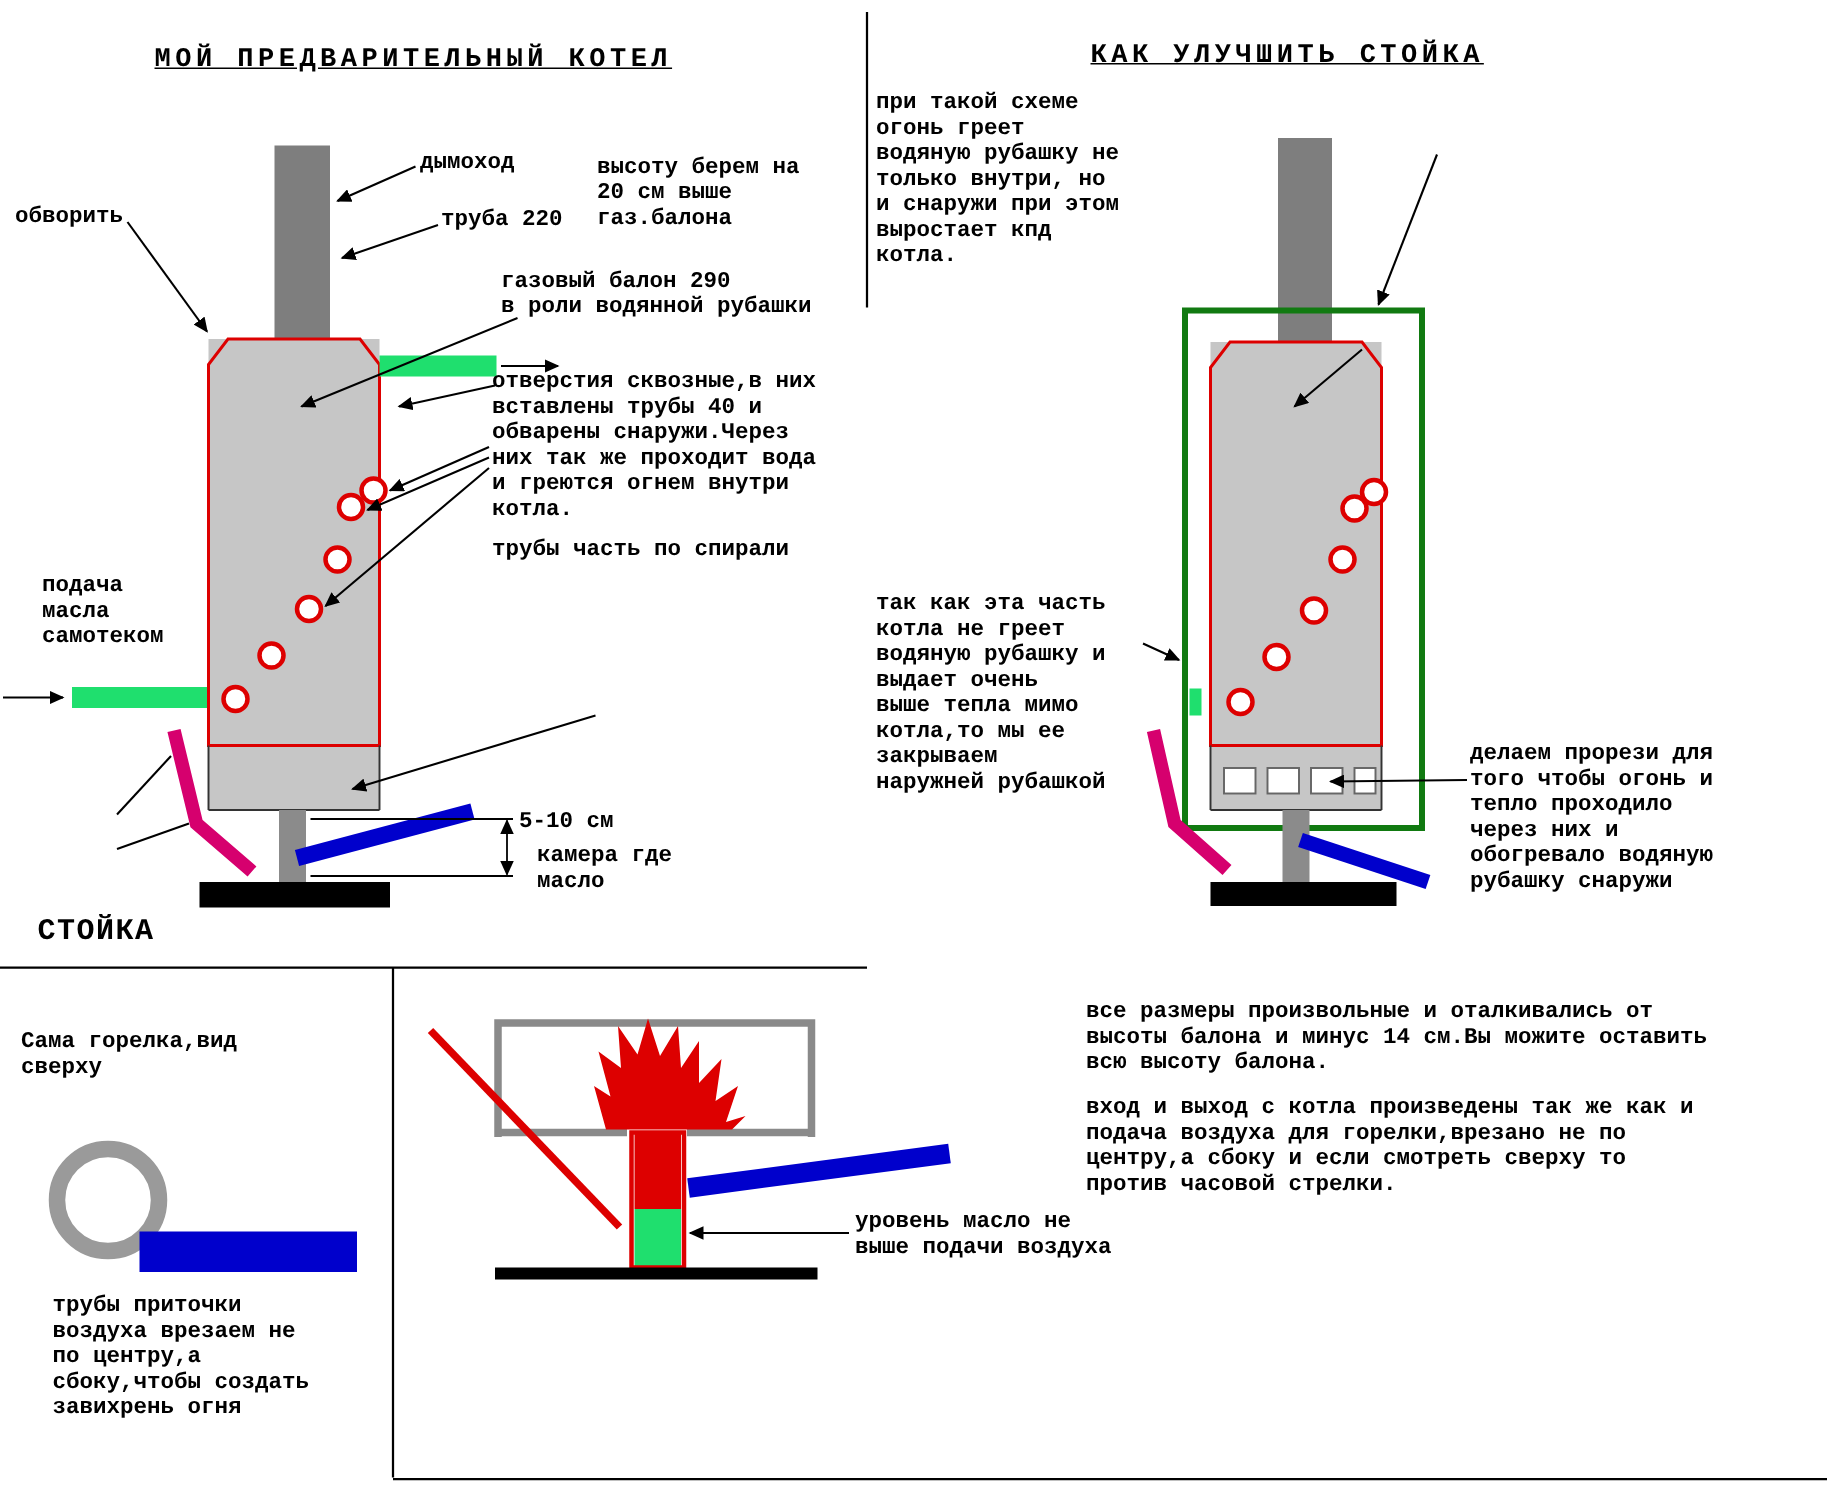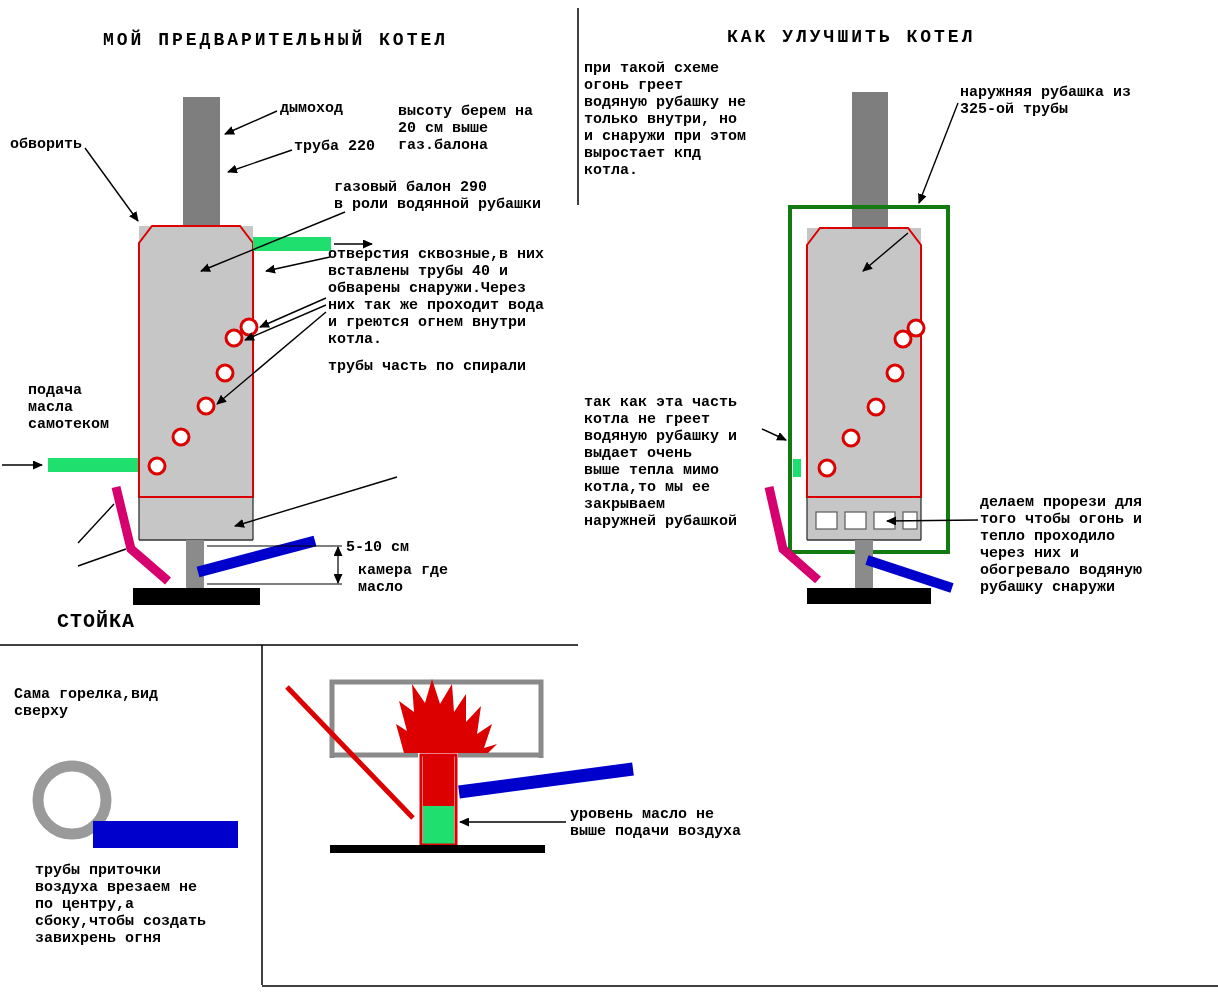--- a/index.html
+++ b/index.html
@@ -20,26 +20,25 @@
   }
   #draw{position:absolute;left:0;top:0;}
   .lbl{
     position:absolute;white-space:pre-line;
     font:bold 15px/17px "Liberation Mono","DejaVu Sans Mono",monospace;
     color:var(--ink);z-index:5;
   }
   .title{
     position:absolute;white-space:pre;
     font:bold 18px/20px "Liberation Mono","DejaVu Sans Mono",monospace;
-    letter-spacing:3px;color:var(--ink);z-index:5;
+    letter-spacing:3px;color:var(--ink);z-index:5;text-decoration:underline;
   }
   .big{
     font:bold 20px/22px "Liberation Mono","DejaVu Sans Mono",monospace;
     letter-spacing:1px;
-    margin-left:32px;
   }
 </style>
 </head>
 <body>
 
 <div id="canvas">
 
   <svg id="draw" width="1218" height="993" viewBox="0 0 1218 993">
     <defs>
       <marker id="arrE" markerWidth="11" markerHeight="9" refX="9" refY="4.5" orient="auto" markerUnits="userSpaceOnUse">
@@ -135,21 +134,21 @@
     <rect x="423" y="756" width="31" height="50" fill="var(--red)"></rect>
     <rect x="423" y="806" width="31" height="38" fill="var(--green-bright)"></rect>
     <rect x="421" y="755" width="35" height="90" fill="none" stroke="var(--red)" stroke-width="3"></rect>
     <line x1="459" y1="792" x2="633" y2="769" stroke="var(--blue)" stroke-width="13"></line>
     <line x1="287" y1="687" x2="413" y2="818" stroke="var(--red)" stroke-width="5"></line>
     <rect x="330" y="845" width="215" height="8" fill="#000"></rect>
     <line x1="566" y1="822" x2="460" y2="822" stroke="#000" stroke-width="1.4" marker-end="url(#arrE)"></line>
   </svg>
 
   <div class="title" style="left:103px;top:30px">МОЙ ПРЕДВАРИТЕЛЬНЫЙ КОТЕЛ</div>
-  <div class="title" style="left:727px;top:27px">КАК УЛУЧШИТЬ КОТЕЛ</div>
+  <div class="title" style="left:727px;top:27px">КАК УЛУЧШИТЬ СТОЙКА</div>
 
   <div class="lbl" style="left:10px;top:136px">обворить</div>
   <div class="lbl" style="left:280px;top:100px">дымоход</div>
   <div class="lbl" style="left:294px;top:138px">труба 220</div>
   <div class="lbl" style="left:398px;top:103px">высоту берем на
 20 см выше
 газ.балона</div>
   <div class="lbl" style="left:334px;top:179px">газовый балон 290
 в роли водянной рубашки</div>
   <div class="lbl" style="left:328px;top:246px">отверстия сквозные,в них
@@ -176,32 +175,37 @@
 котла.</div>
   <div class="lbl" style="left:584px;top:394px">так как эта часть
 котла не греет
 водяную рубашку и
 выдает очень
 выше тепла мимо
 котла,то мы ее
 закрываем
 наружней рубашкой</div>
 
-  <div class="lbl" style="left:960px;top:84px">наружняя рубашка из
-325-ой трубы</div>
   <div class="lbl" style="left:980px;top:494px">делаем прорези для
 того чтобы огонь и
 тепло проходило
 через них и
 обогревало водяную
 рубашку снаружи</div>
 
   <div class="lbl" style="left:14px;top:686px">Сама горелка,вид
 сверху</div>
   <div class="lbl" style="left:35px;top:862px">трубы приточки
 воздуха врезаем не
 по центру,а
 сбоку,чтобы создать
 завихрень огня</div>
   <div class="lbl" style="left:570px;top:806px">уровень масло не
 выше подачи воздуха</div>
+  <div class="lbl" style="left:724px;top:666px">все размеры произвольные и оталкивались от
+высоты балона и минус 14 см.Вы можите оставить
+всю высоту балона.</div>
+  <div class="lbl" style="left:724px;top:730px">вход и выход с котла произведены так же как и
+подача воздуха для горелки,врезано не по
+центру,а сбоку и если смотреть сверху то
+против часовой стрелки.</div>
 
 </div>
 
 </body></html>

